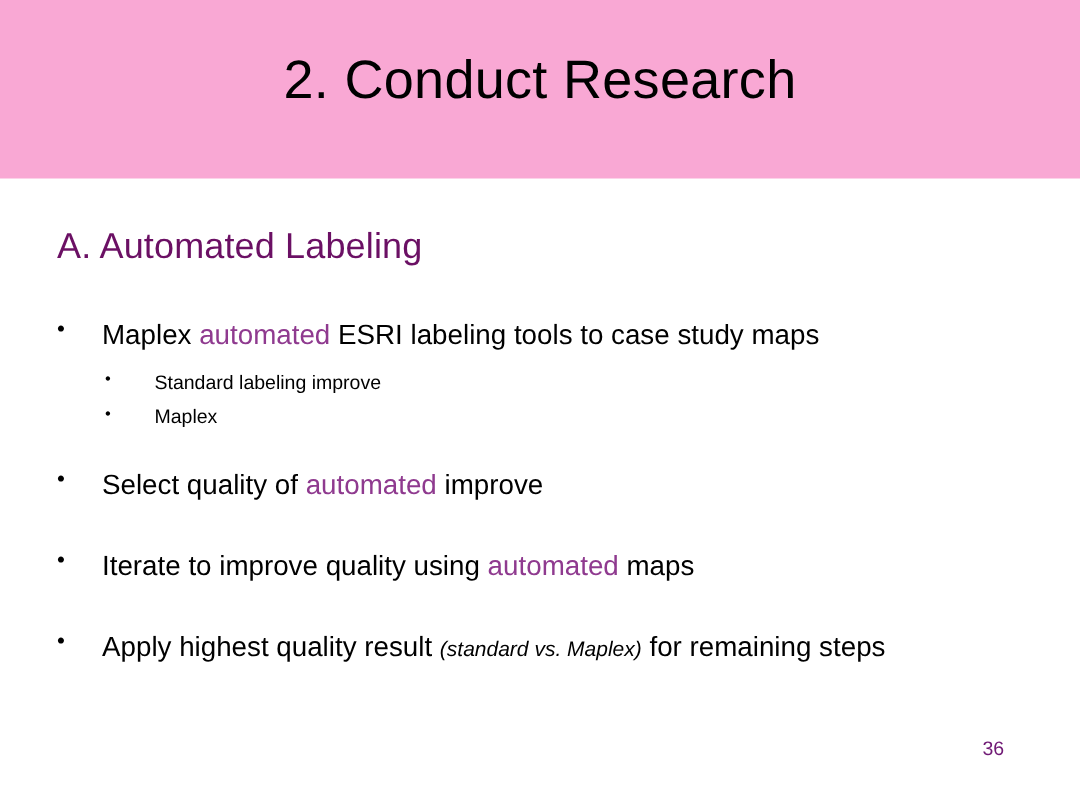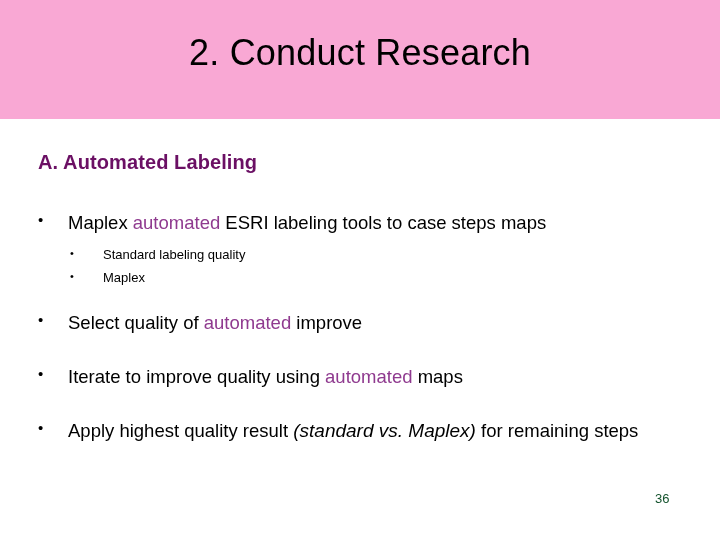--- a/index.html
+++ b/index.html
@@ -51,22 +51,22 @@
     left: 0;
     top: 111px;
     width: 720px;
     height: 429px;
   }
 
   .section-heading {
     position: absolute;
     left: 38px;
     top: 40px;
-    font-size: 20px;
-    font-weight: bold;
+    font-size: 24px;
+    font-weight: normal;
     color: #6b1064;
     letter-spacing: 0.1px;
     white-space: nowrap;
   }
 
   .bullets {
     position: absolute;
     left: 0;
     top: 0;
     width: 720px;
@@ -93,53 +93,53 @@
 
   .bullet-text {
     flex: 1 1 auto;
     line-height: 1.25;
     white-space: nowrap;
   }
 
   .hl { color: #8f3a8f; }
   .paren {
     font-style: italic;
-    font-size: 19px;
+    font-size: 14px;
     text-align: center;
   }
 
   .page-number {
     position: absolute;
     left: 655px;
     top: 491px;
     font-size: 13px;
-    color: #14532d;
+    color: #701a75;
   }
 </style>
 </head>
 <body>
 
 <div class="slide">
 
   <div class="title-band">
     <div class="slide-title">2. Conduct Research</div>
   </div>
 
   <div class="body-area">
 
     <div class="section-heading">A. Automated Labeling</div>
 
     <div class="bullets">
         <div class="bullet-row l1" style="top: 100px;">
           <span class="bullet-mark">•</span>
-          <span class="bullet-text"><span>Maplex </span><span class="hl">automated</span><span> ESRI labeling tools to case steps maps</span></span>
+          <span class="bullet-text"><span>Maplex </span><span class="hl">automated</span><span> ESRI labeling tools to case study maps</span></span>
         </div>
         <div class="bullet-row l2" style="top: 136px;">
           <span class="bullet-mark">•</span>
-          <span class="bullet-text"><span>Standard labeling quality</span></span>
+          <span class="bullet-text"><span>Standard labeling improve</span></span>
         </div>
         <div class="bullet-row l2" style="top: 159px;">
           <span class="bullet-mark">•</span>
           <span class="bullet-text"><span>Maplex</span></span>
         </div>
         <div class="bullet-row l1" style="top: 200px;">
           <span class="bullet-mark">•</span>
           <span class="bullet-text"><span>Select quality of </span><span class="hl">automated</span><span> improve</span></span>
         </div>
         <div class="bullet-row l1" style="top: 254px;">

